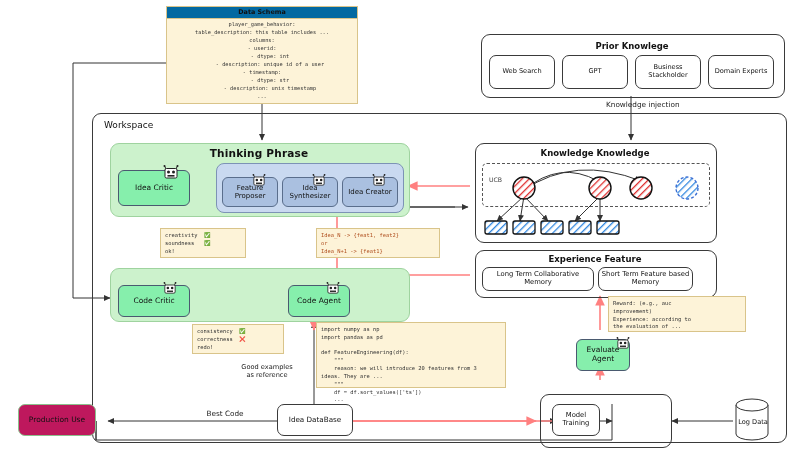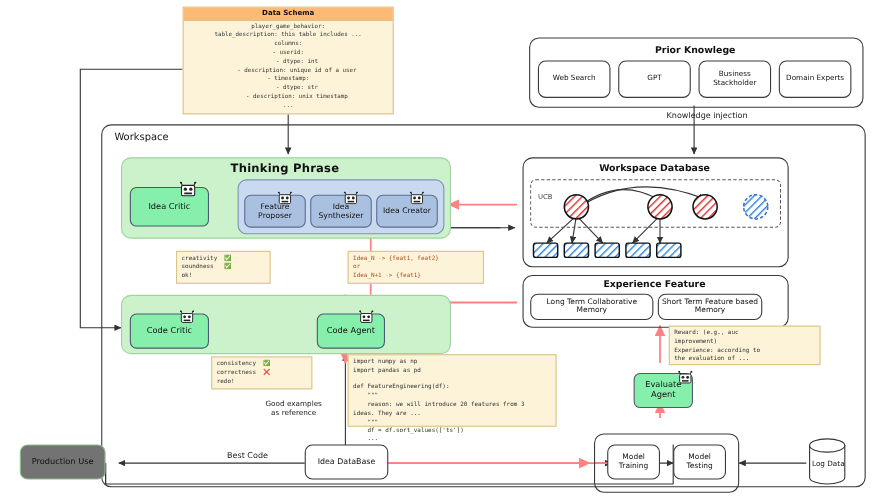--- a/index.html
+++ b/index.html
@@ -18,23 +18,23 @@
   .group{border:1px solid #3a3a3a;border-radius:9px;background:transparent;}
   .grouplabel{position:absolute;font-size:8.5px;font-weight:bold;text-align:center;}
   .note{position:absolute;box-sizing:border-box;background:#fdf3d8;border:1px solid #d9c48a;
         font-family:"DejaVu Sans Mono", monospace;font-size:5.4px;line-height:1.45;
         padding:3px 4px;white-space:pre;color:#333;}
   .plainlabel{position:absolute;font-size:7.3px;color:#222;text-align:center;}
   .small{font-size:6.6px;}
   .ideabox{background:#c9d9f0;border:1px solid #7d93b5;border-radius:8px;}
   .subagent{background:#aac0e0;border:1px solid #5a6e8c;border-radius:6px;font-size:7px;}
   .dbbox{border:1px solid #3a3a3a;border-radius:7px;background:#fff;font-size:6.8px;}
-  .prod{background:#737373;border:1px solid #8cbf8c;border-radius:7px;font-size:7.5px;}
+  .prod{background:#be185d;border:1px solid #8cbf8c;border-radius:7px;font-size:7.5px;}
   .robot{position:absolute;width:14px;height:12px;}
-  .schema-title{background:#fdba74;border-bottom:1px solid #d9c48a;font-weight:bold;
+  .schema-title{background:#0369a1;border-bottom:1px solid #d9c48a;font-weight:bold;
                 font-family:"DejaVu Sans",sans-serif;font-size:6.4px;text-align:center;
                 padding:2px 0;}
   .ucbbox{position:absolute;border:1px dashed #555;border-radius:5px;}
   .twoline{flex-direction:column;}
 </style>
 </head>
 <body>
 
 <div id="stage">
 
@@ -298,21 +298,21 @@
     """
     reason: we will introduce 20 features from 3
 ideas. They are ...
     """
     df = df.sort_values(['ts'])
     ...</div>
   <div class="plainlabel small" style="left:224px;top:363px;width:86px;white-space:pre;">Good examples
 as reference</div>
 
   <div class="group" style="position:absolute;left:475px;top:143px;width:240px;height:98px;"></div>
-  <div class="grouplabel" style="left:475px;top:148px;width:240px;">Workspace Database</div>
+  <div class="grouplabel" style="left:475px;top:148px;width:240px;">Knowledge Knowledge</div>
   <div class="ucbbox" style="left:482px;top:163px;width:226px;height:42px;"></div>
   <div style="position:absolute;left:489px;top:176px;font-size:6.2px;color:#444;">UCB</div>
 
   <div class="group" style="position:absolute;left:475px;top:250px;width:240px;height:46px;"></div>
   <div class="grouplabel" style="left:475px;top:254px;width:240px;">Experience Feature</div>
   <div class="node dbbox twoline" style="left:482px;top:267px;width:112px;height:24px;">
     <span>Long Term Collaborative Memory</span>
   </div>
   <div class="node dbbox twoline" style="left:598px;top:267px;width:95px;height:24px;">
     <span>Short Term Feature based Memory</span>
@@ -336,23 +336,20 @@
       <circle cx="5.5" cy="7" r="1.5" fill="#222"></circle>
         <circle cx="10.5" cy="7" r="1.5" fill="#222"></circle>
       <rect x="4.5" y="10" width="7" height="1.6" fill="#222"></rect>
     </svg>
   </div>
 
   <div class="group" style="position:absolute;left:540px;top:394px;width:130px;height:52px;"></div>
   <div class="node rrect twoline" style="left:552px;top:404px;width:48px;height:32px;font-size:6.8px;">
     <span>Model Training</span>
   </div>
-  <div class="node rrect twoline" style="left:612px;top:404px;width:48px;height:32px;font-size:6.8px;">
-    <span>Model Testing</span>
-  </div>
   <div style="position:absolute;left:736px;top:418px;width:34px;text-align:center;font-size:6.6px;">Log Data</div>
 
   <div class="node rrect" style="left:277px;top:404px;width:76px;height:32px;font-size:7.2px;">
     <span>Idea DataBase</span>
   </div>
   <div class="node prod" style="left:18px;top:404px;width:78px;height:32px;">
     <span>Production Use</span>
   </div>
   <div class="plainlabel" style="left:180px;top:409px;width:90px;">Best Code</div>
 

